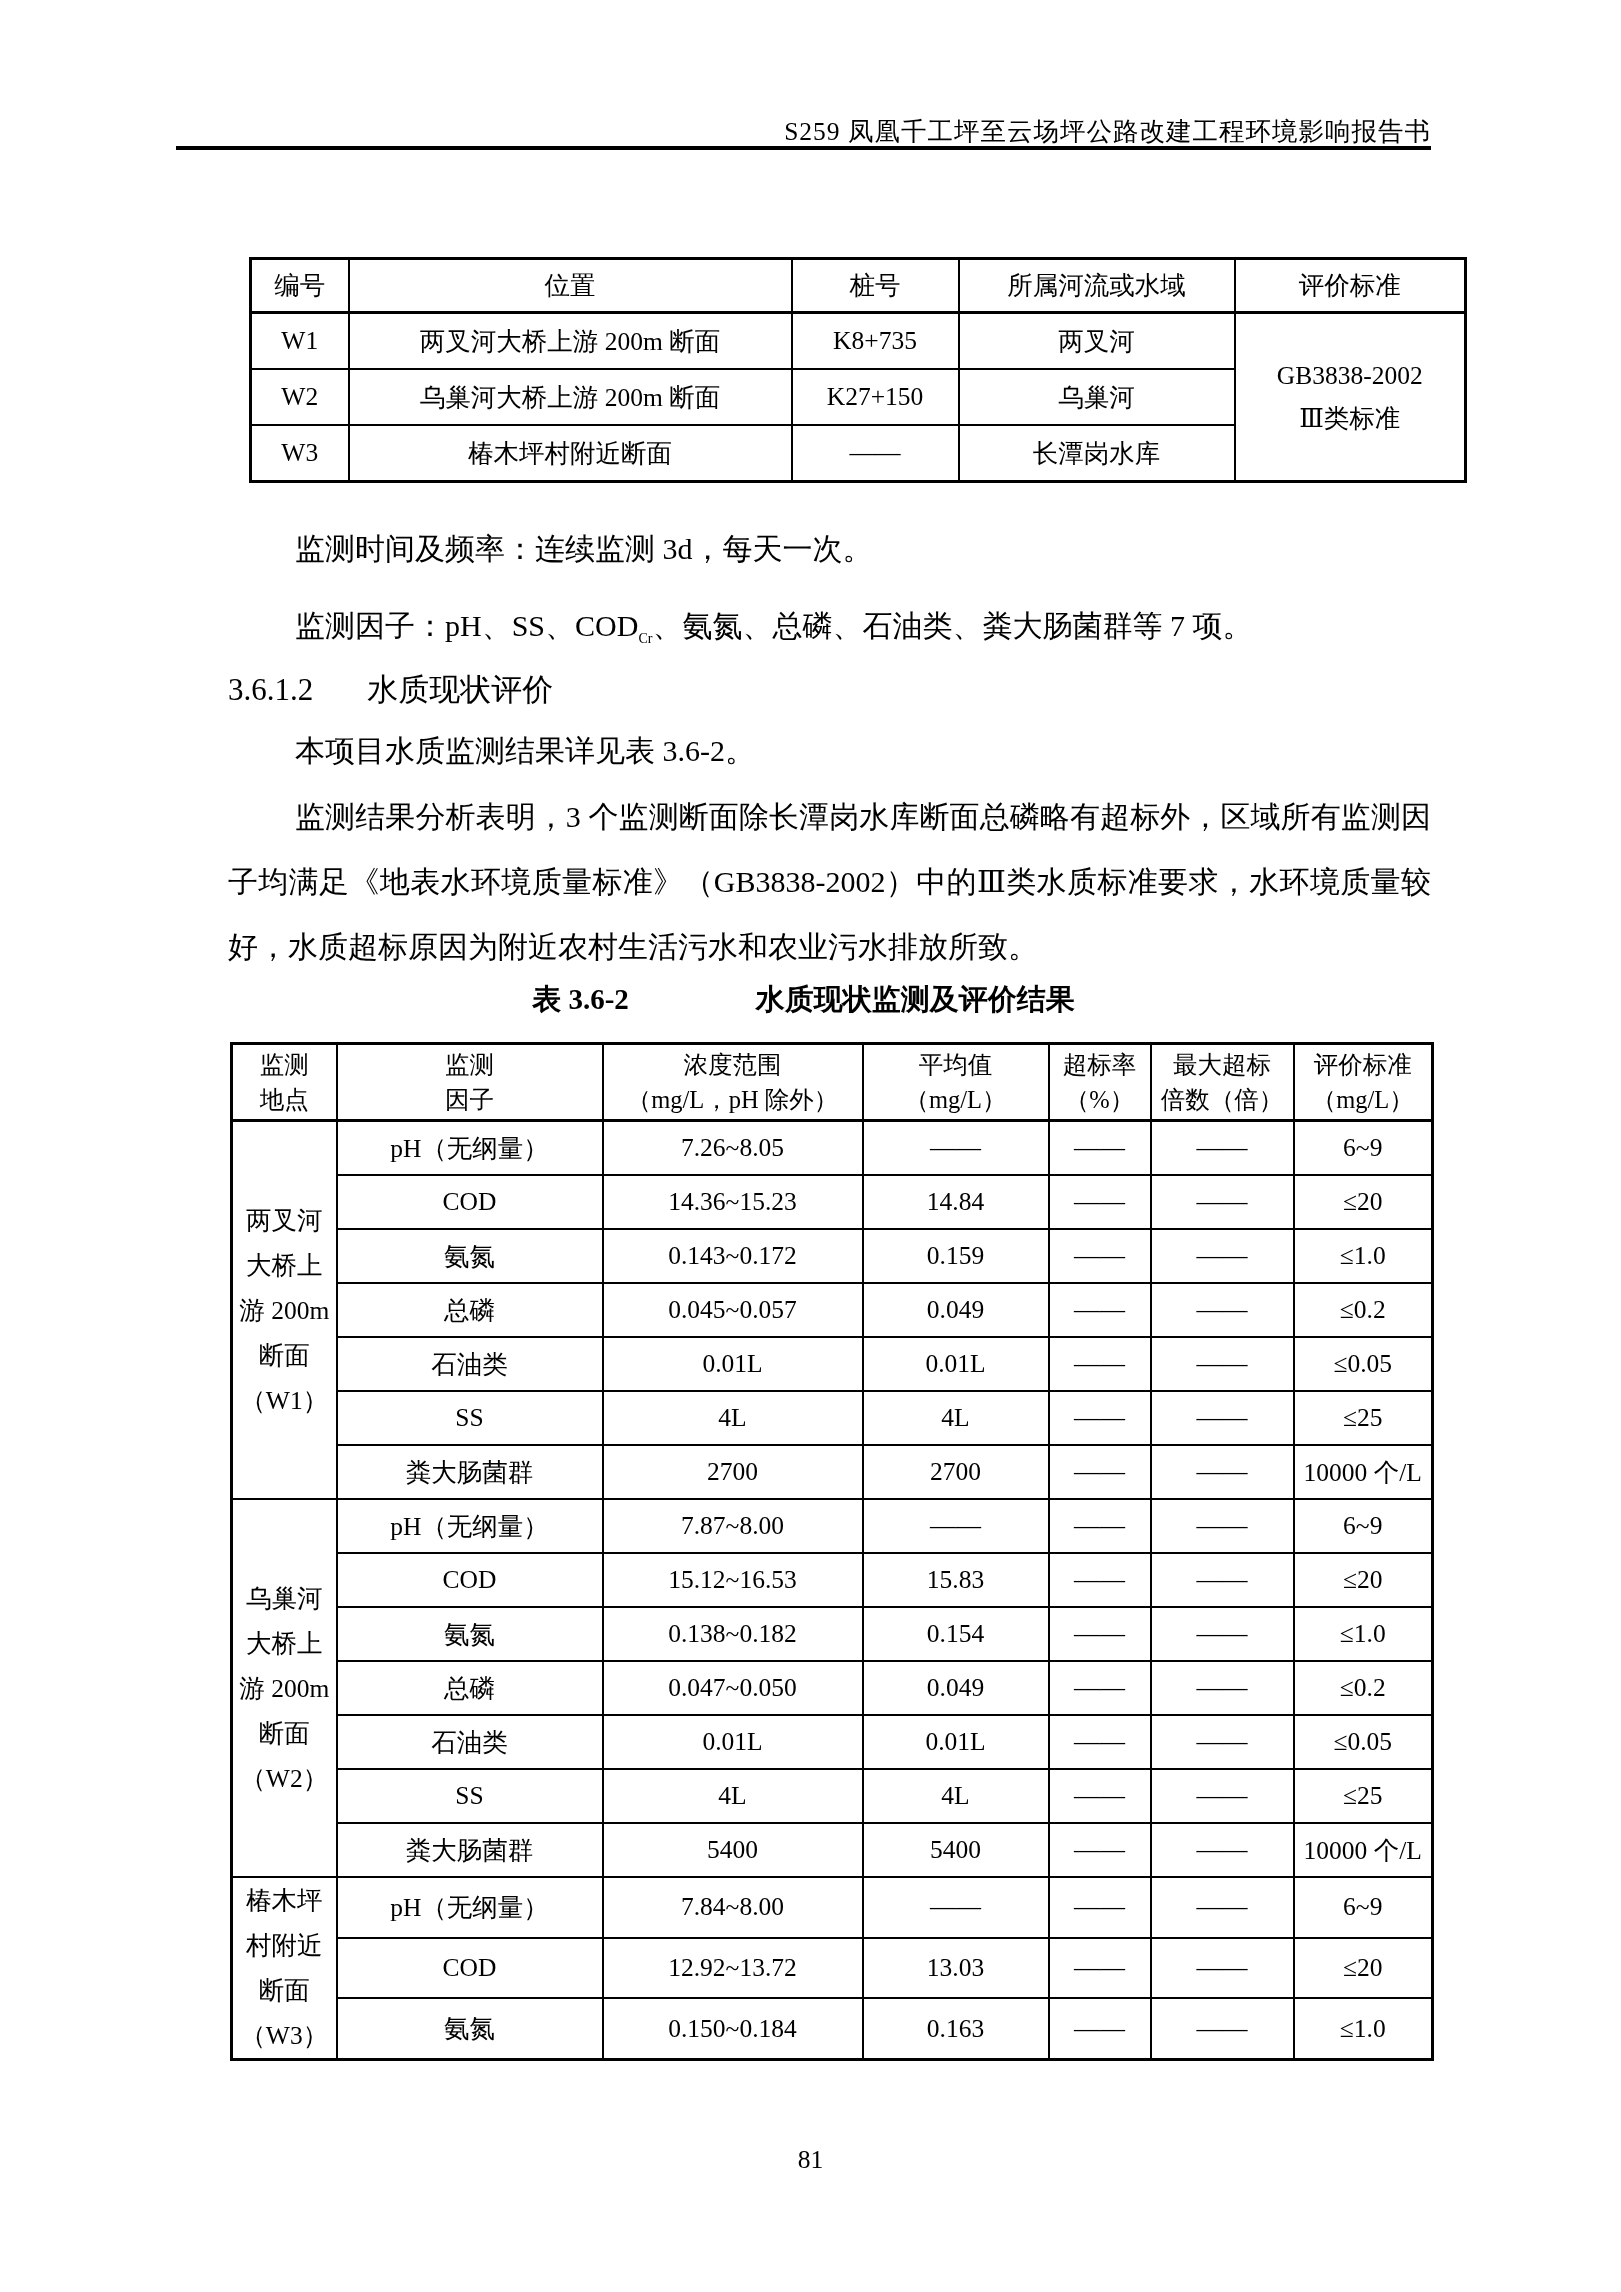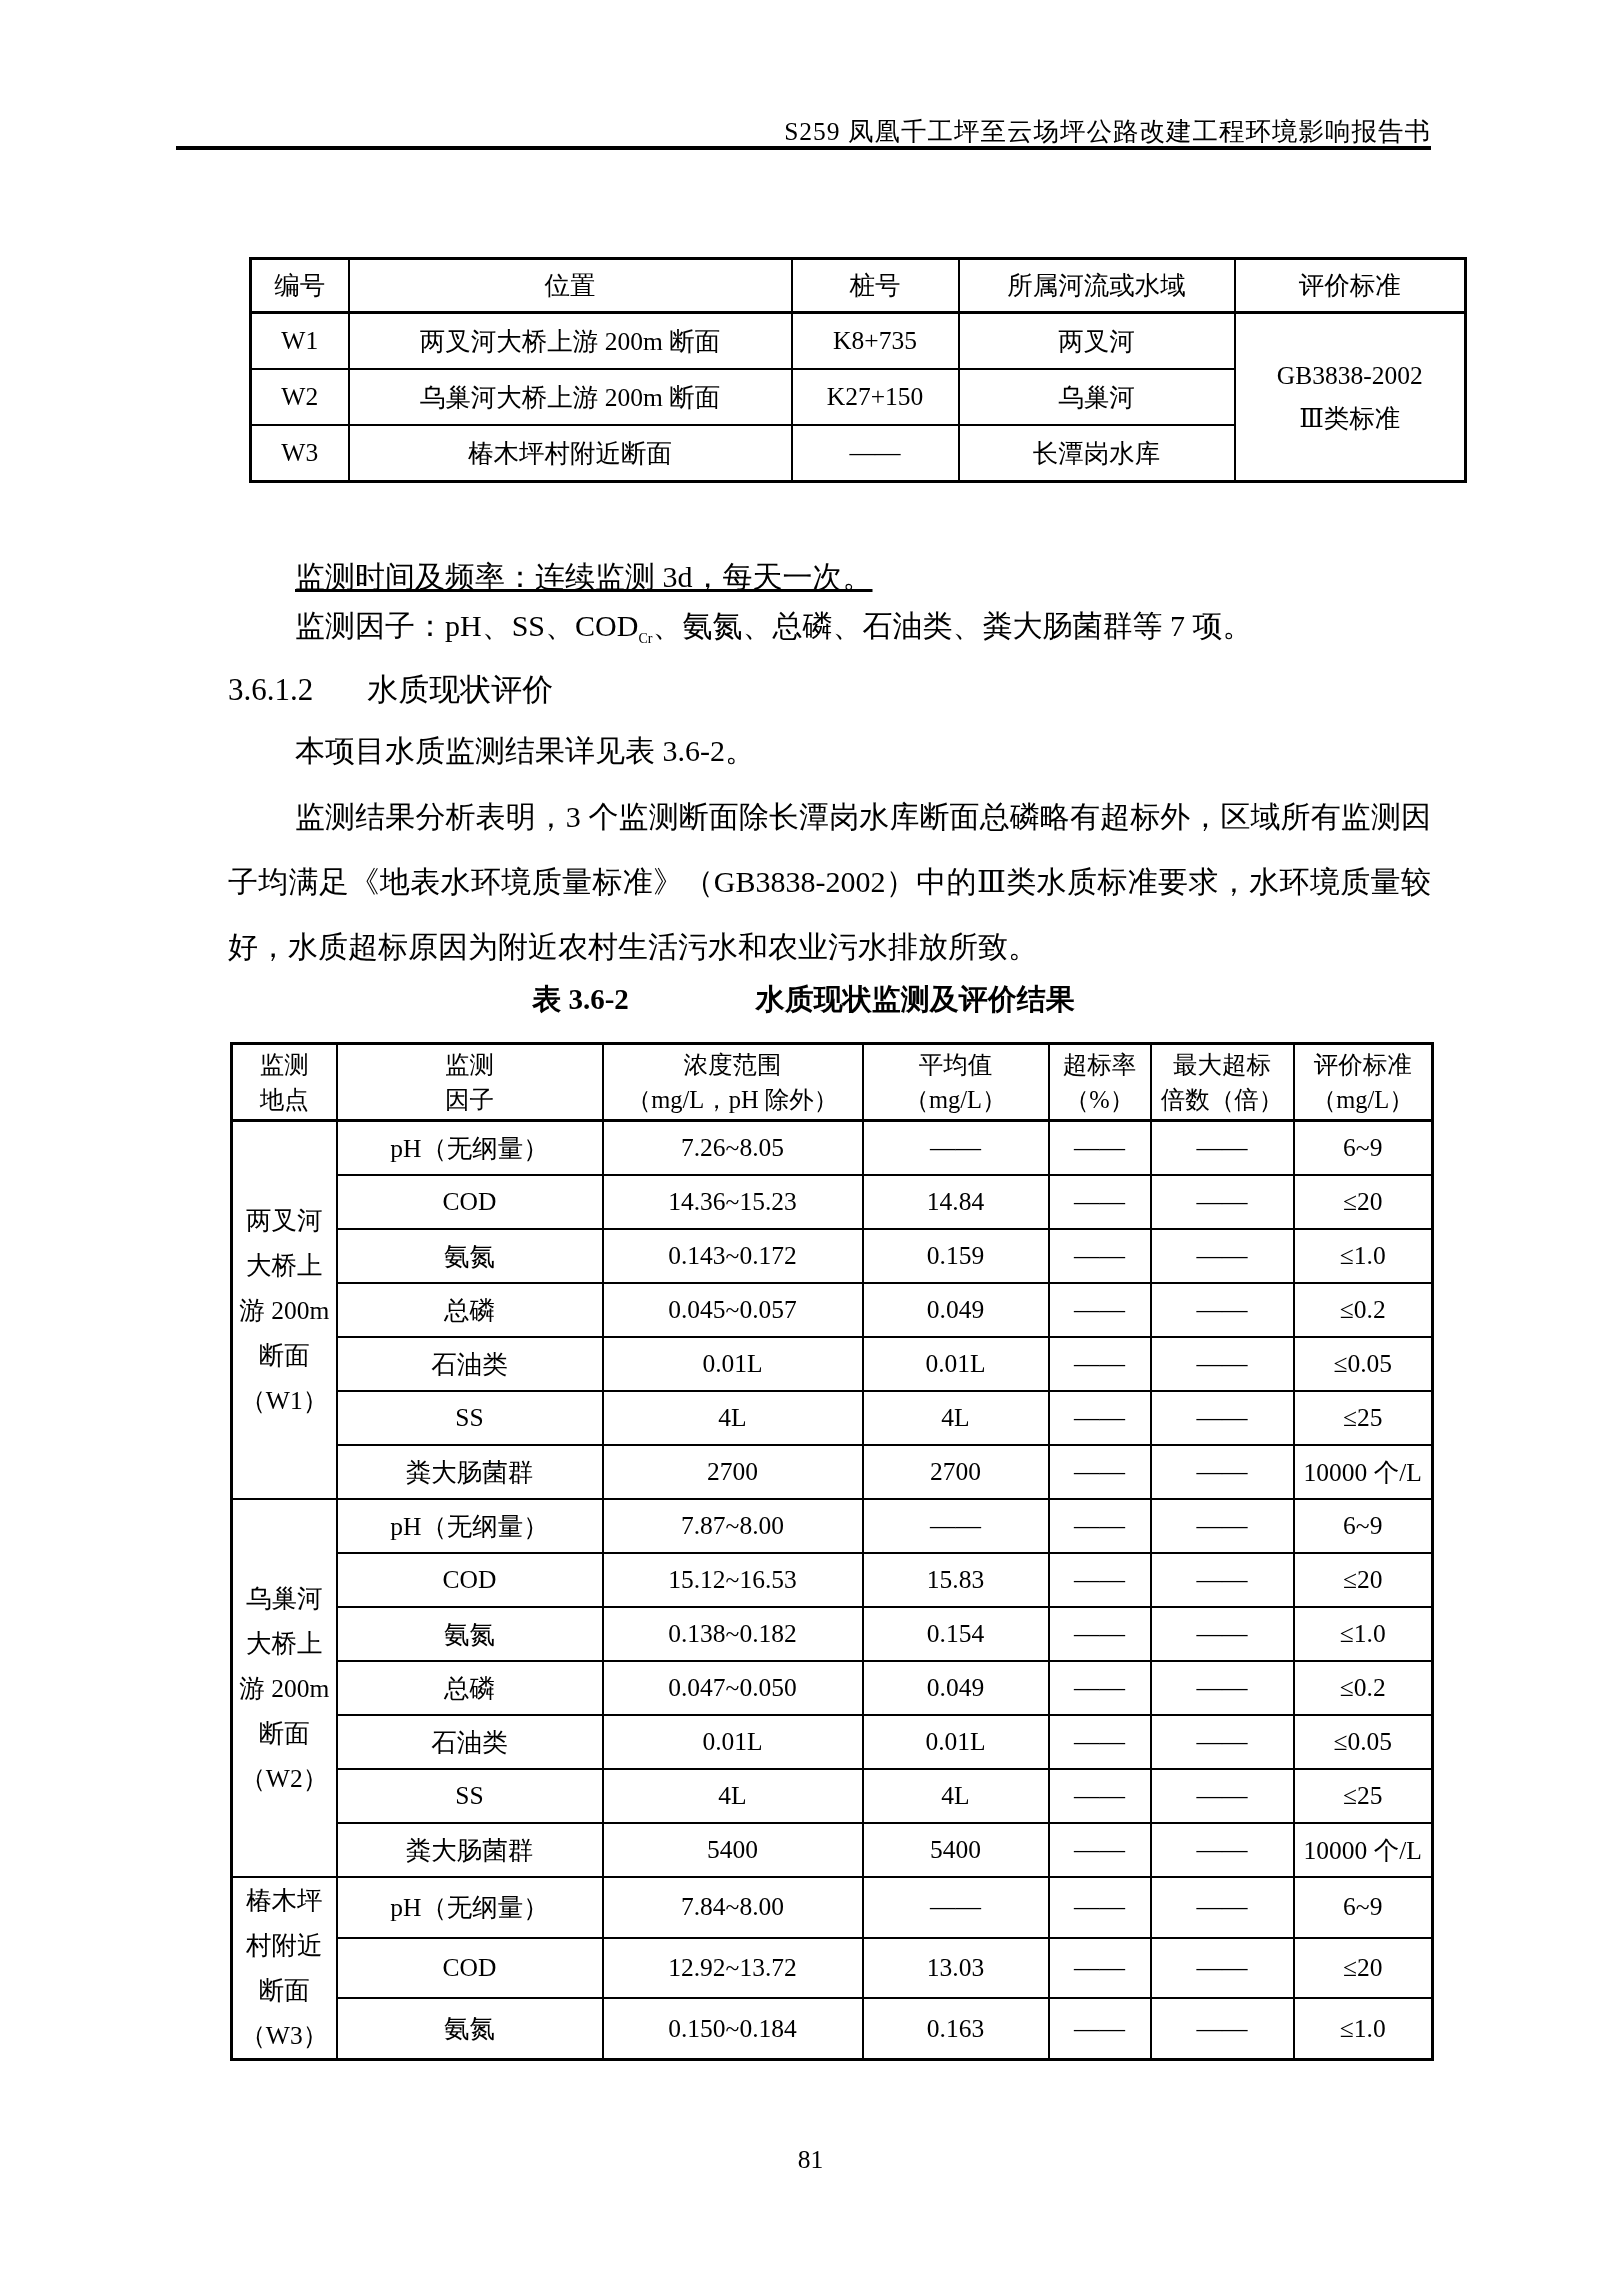--- a/index.html
+++ b/index.html
@@ -64,21 +64,21 @@
 
   .pre { white-space:pre-line; }
 
   
   .para {
     position:absolute; left:228px; width:1203px;
     font-size:30px; line-height:65px;
     text-align:justify;
   }
   .indent { text-indent:67px; }
-  .p1 { top:544px;text-decoration:underline; }
+  .p1 { top:516px; }
   .p2 { top:593px; }
   .heading { top:657px; font-size:31px; text-align:left; }
   .p3 { top:718px; }
   .p4 { top:784px; }
   .heading-gap { display:inline-block; width:54px; }
   sub.cr { font-size:14px; }
 
   
   .page-number {
     position:absolute; top:2145px; left:0; width:1621px;

